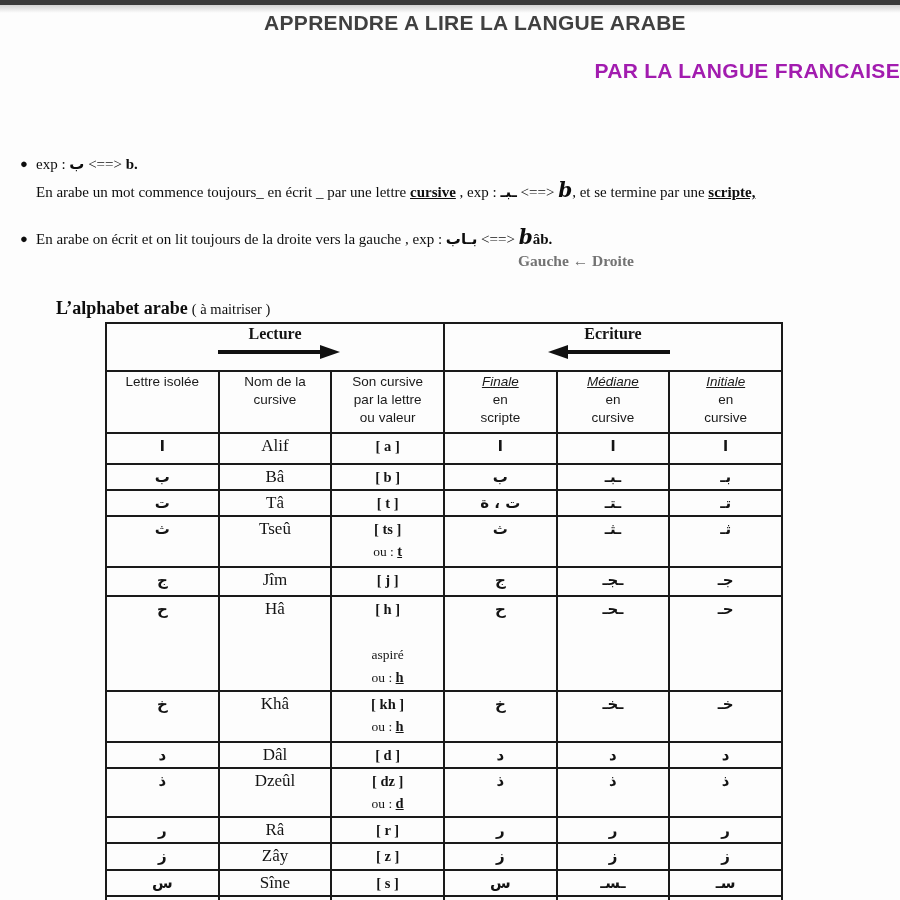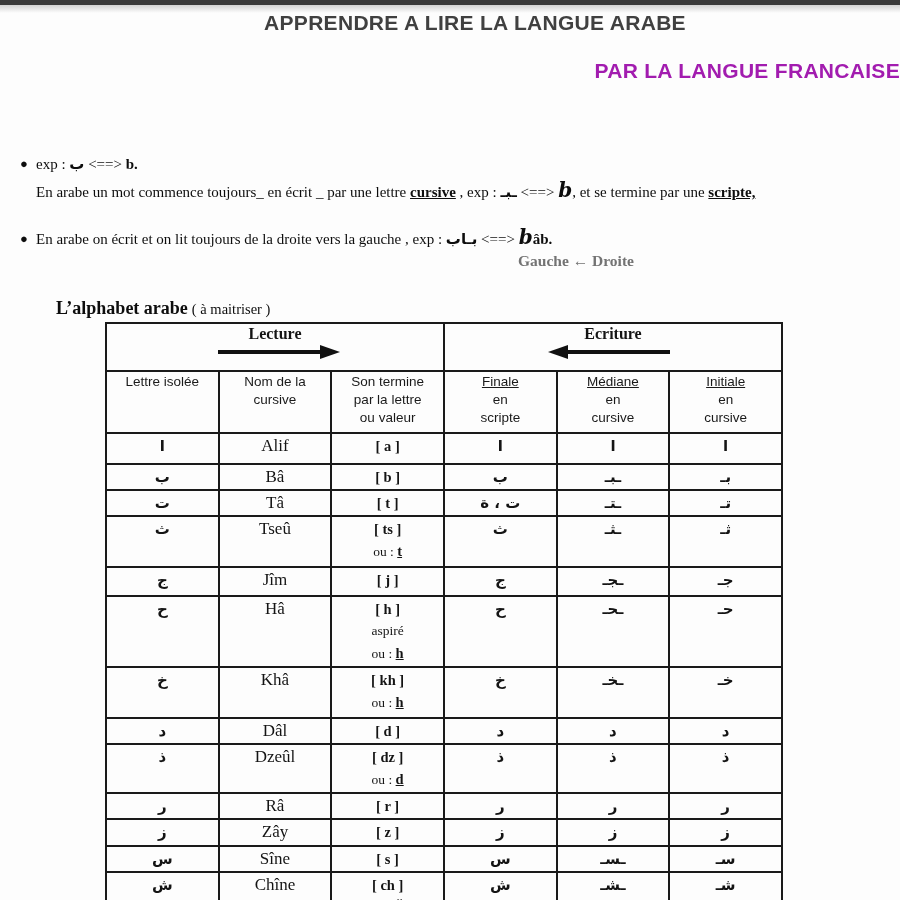--- a/index.html
+++ b/index.html
@@ -87,32 +87,32 @@
     font-family: "Liberation Serif", "DejaVu Serif", serif;
     vertical-align: top; padding-top: 4px;
   }
   .arrow-svg { display: block; margin: 2px auto 0 auto; }
   th.col-head {
     height: 62px;
     font-family: "Liberation Sans", "DejaVu Sans", sans-serif;
     font-size: 13.5px; font-weight: normal; color: #1a1a1a;
     vertical-align: middle; line-height: 18px;
   }
-  th.col-head .hl-u { text-decoration: underline; }
+  th.col-head .hl-u { text-decoration: underline; font-style: italic; }
   td.cell-ar {
     font-family: "DejaVu Sans", sans-serif;
     font-weight: bold; font-size: 15px;
     direction: rtl; line-height: 22px;
   }
   td.cell-name {
     font-size: 17px; line-height: 21px; padding-top: 2px;
   }
   td.cell-sound { font-size: 14px; line-height: 22px; }
   .sound-main { font-weight: bold; font-size: 14.5px; }
-  .sound-plain { font-size: 13.5px; }
+  .sound-plain { font-size: 13.5px; margin-top: 24px; }
   .sound-ou { font-size: 13.5px; }
   .sound-ou .ltr { font-weight: bold; font-size: 14.5px; }
   .sound-ou .ltr.und { text-decoration: underline; }
 </style>
 </head>
 <body>
 
 <div class="page">
   <div class="topbar"></div>
   <div class="topbar-fade"></div>
@@ -159,21 +159,21 @@
       </tr>
       <tr id="col-head-row">
           <th class="col-head">
             <div>Lettre isolée</div>
           </th>
           <th class="col-head">
             <div>Nom de la</div>
             <div>cursive</div>
           </th>
           <th class="col-head">
-            <div>Son termine</div>
+            <div>Son cursive</div>
             <div>par la lettre</div>
             <div>ou valeur</div>
           </th>
           <th class="col-head">
             <div class="hl-u">Finale</div>
             <div>en</div>
             <div>scripte</div>
           </th>
           <th class="col-head">
             <div class="hl-u">Médiane</div>

